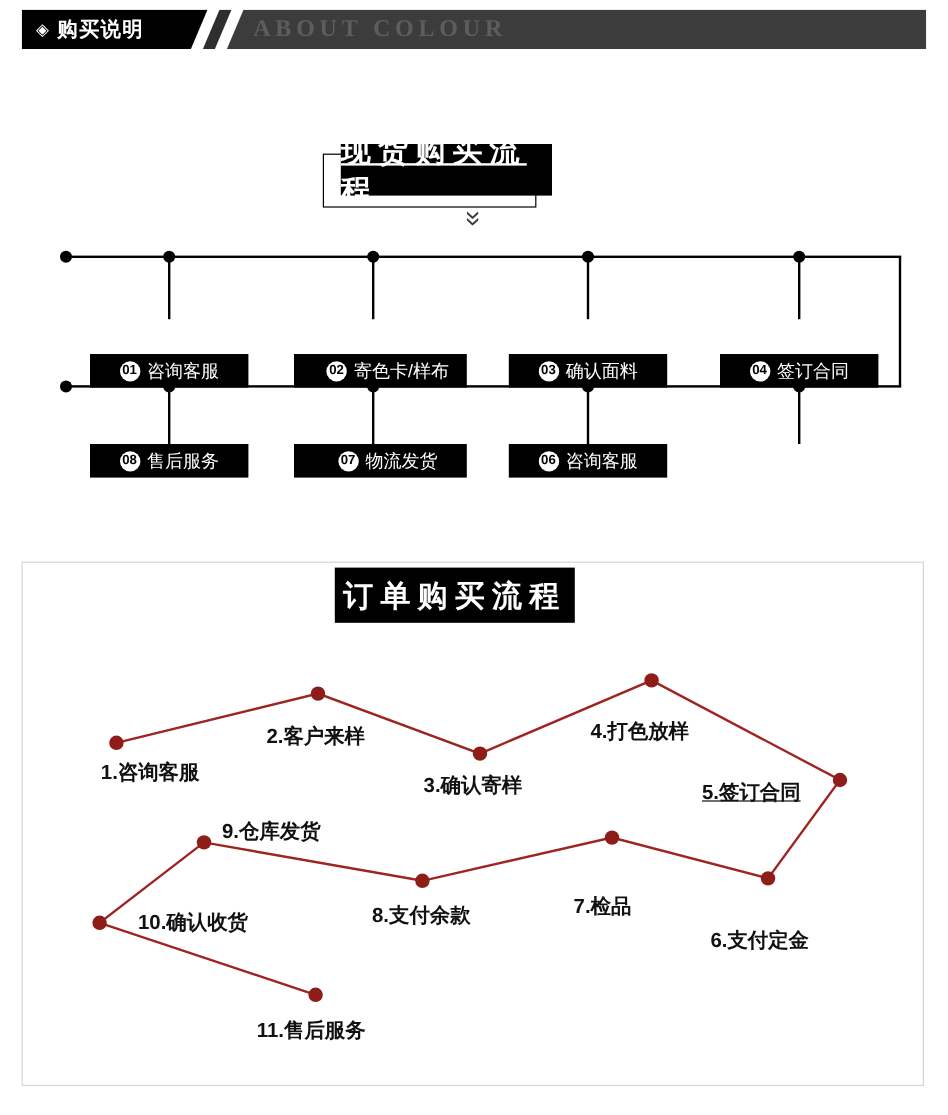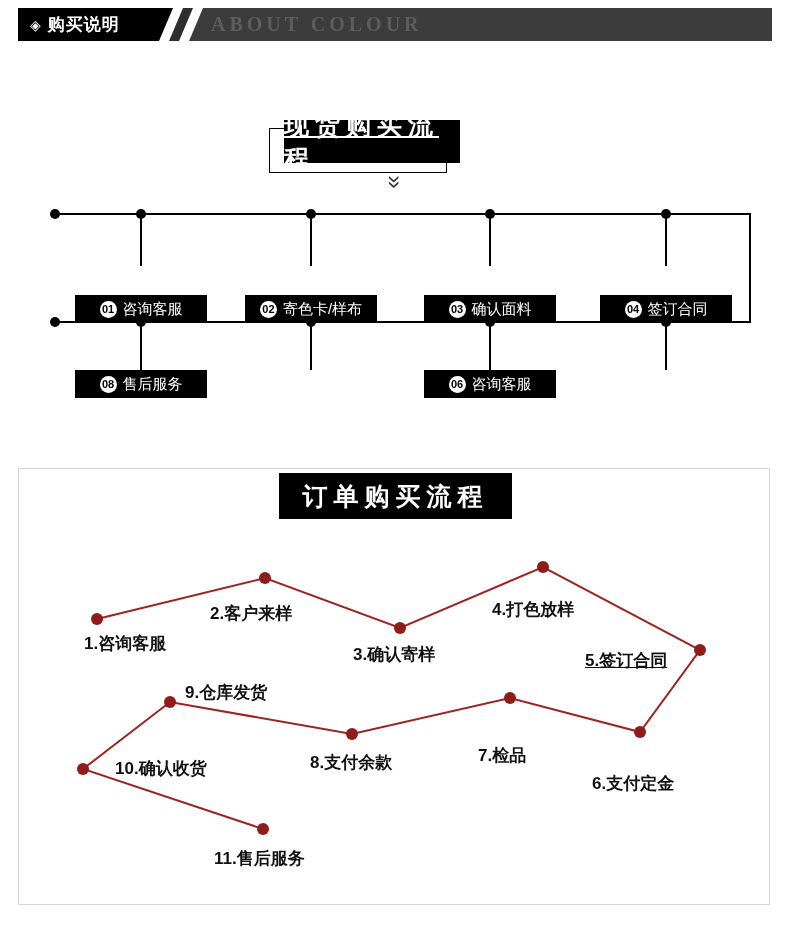--- a/index.html
+++ b/index.html
@@ -18,37 +18,37 @@
   .banner .en-text{position:absolute;left:193px;top:0;height:33px;display:flex;align-items:center;
         color:#5d5d5d;font-size:20px;font-weight:bold;letter-spacing:4px;
         font-family:"Liberation Serif","DejaVu Serif",serif;}
 
   
   .title-box{position:absolute;background:#000;color:#fff;display:flex;align-items:center;
         justify-content:center;font-size:25px;font-weight:bold;letter-spacing:6px;z-index:2;}
   .title-spot{left:calc(50% - 111px);top:120px;width:176px;height:43px;text-decoration:underline;}
   .title-spot::before{content:"";position:absolute;left:-15px;top:8px;width:100%;height:100%;
         border:1px solid #000;z-index:-1;}
-  .title-order{left:calc(50% - 116px);top:473px;width:233px;height:46px;}
+  .title-order{left:calc(50% - 116px);top:473px;width:200px;height:46px;}
 
   .chevron-down{position:absolute;left:0;top:168px;width:100%;text-align:center;}
   .chevron-down span{display:inline-block;transform:rotate(90deg);font-size:24px;color:#3a3a3a;}
 
   
   .hline,.vline{position:absolute;background:#000;}
   .hline{height:2px;}
   .vline{width:2px;}
   .dot{position:absolute;width:10px;height:10px;border-radius:50%;background:#000;}
 
   .step{position:absolute;width:132px;height:28px;background:#000;color:#fff;display:flex;
         align-items:center;justify-content:center;gap:6px;font-size:15px;z-index:2;}
   .step .num{width:17px;height:17px;border-radius:50%;background:#fff;color:#000;font-size:11px;
         font-weight:bold;display:flex;align-items:center;justify-content:center;flex:0 0 auto;}
   .r1{top:266px;margin-top:29px;} .r2{top:370px;}
-  .c1{left:75px;} .c2{left:245px;} .c3{left:424px;} .c4{left:600px;}
+  .c1{left:75px;} .c2{left:245px;padding-left:12px;} .c3{left:424px;} .c4{left:600px;}
 
   
   .order-box{position:absolute;left:18px;top:468px;width:752px;height:437px;
         border:1px solid #d5d5d5;box-sizing:border-box;background:#fff;}
   #order-svg{position:absolute;left:0;top:0;pointer-events:none;z-index:1;}
   #order-labels{position:absolute;left:0;top:0;width:100%;height:100%;z-index:2;pointer-events:none;}
   .order-label{position:absolute;font-size:17px;font-weight:600;color:#111;white-space:nowrap;}
 </style>
 </head>
 <body>
@@ -111,20 +111,24 @@
   </div>
   <div class="step r1 c4">
     <span class="num">04</span>
     <span>签订合同</span>
   </div>
 
   <div class="step r2 c1">
     <span class="num">08</span>
     <span>售后服务</span>
   </div>
+  <div class="step r2 c2">
+    <span class="num">07</span>
+    <span>物流发货</span>
+  </div>
   <div class="step r2 c3">
     <span class="num">06</span>
     <span>咨询客服</span>
   </div>
 
   <div class="order-box"></div>
   <div class="title-box title-order">订单购买流程</div>
 
   <svg id="order-svg" width="790" height="929" viewBox="0 0 790 929">
       <polyline points="97,619 265,578 400,628 543,567 700,650 640,732 510,698 352,734 170,702 83,769 263,829" fill="none" stroke="#9e2420" stroke-width="2"></polyline>
@@ -135,21 +139,21 @@
       <circle cx="700" cy="650" r="6" fill="#8e1d1a"></circle>
       <circle cx="640" cy="732" r="6" fill="#8e1d1a"></circle>
       <circle cx="510" cy="698" r="6" fill="#8e1d1a"></circle>
       <circle cx="352" cy="734" r="6" fill="#8e1d1a"></circle>
       <circle cx="170" cy="702" r="6" fill="#8e1d1a"></circle>
       <circle cx="83" cy="769" r="6" fill="#8e1d1a"></circle>
       <circle cx="263" cy="829" r="6" fill="#8e1d1a"></circle>
     </svg>
   <div id="order-labels">
       <div class="order-label" style="left: 84px; top: 632px;">1.咨询客服</div>
-      <div class="order-label" style="left: 210px; top: 602px;">2.客户来样</div>
+      <div class="order-label" style="left: 222px; top: 602px;">2.客户来样</div>
       <div class="order-label" style="left: 353px; top: 643px;">3.确认寄样</div>
       <div class="order-label" style="left: 492px; top: 598px;">4.打色放样</div>
       <div class="order-label" style="left: 585px; top: 649px; text-decoration: underline;">5.签订合同</div>
       <div class="order-label" style="left: 592px; top: 752px; margin-top: 20px;">6.支付定金</div>
       <div class="order-label" style="left: 478px; top: 744px;">7.检品</div>
       <div class="order-label" style="left: 310px; top: 751px;">8.支付余款</div>
       <div class="order-label" style="left: 185px; top: 681px;">9.仓库发货</div>
       <div class="order-label" style="left: 115px; top: 757px;">10.确认收货</div>
       <div class="order-label" style="left: 214px; top: 847px;">11.售后服务</div>
     </div>

